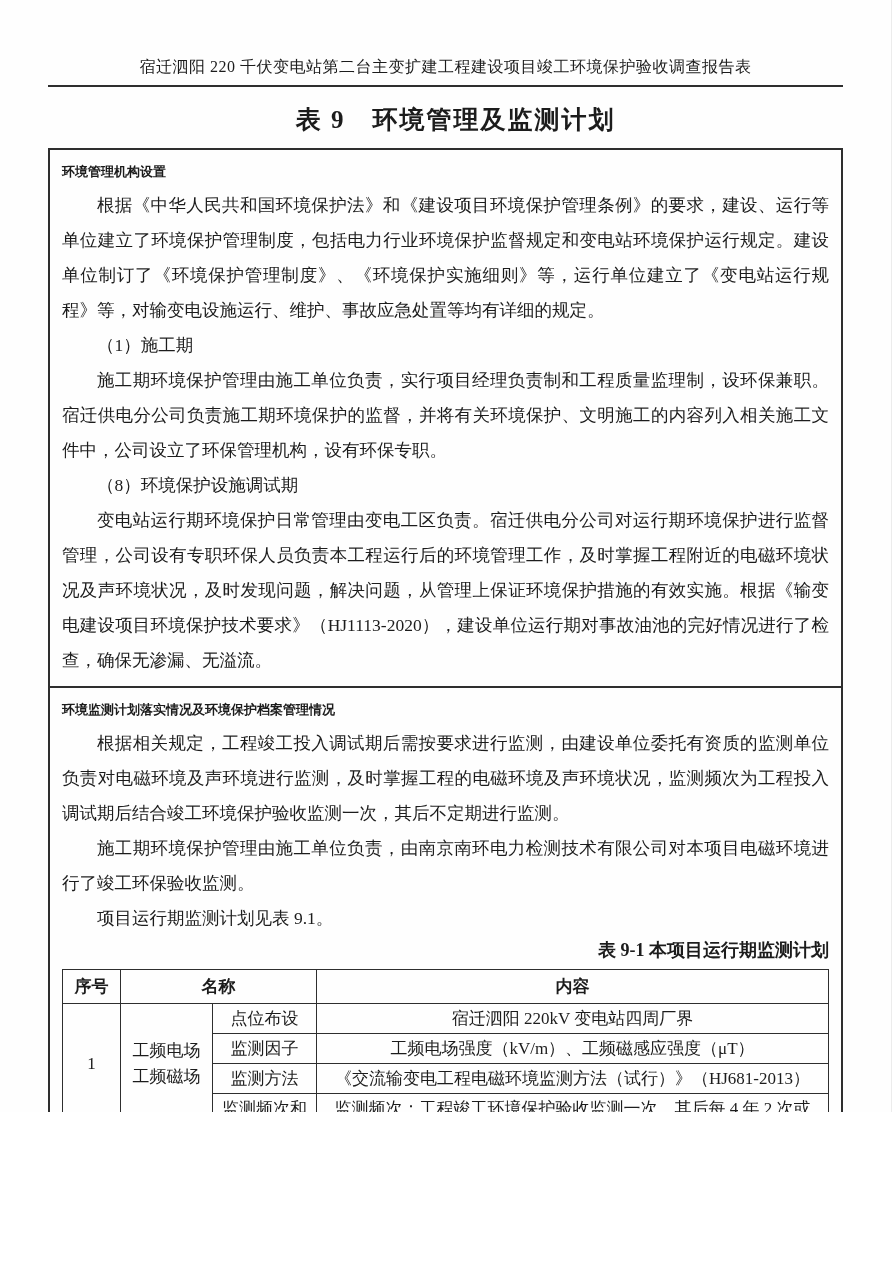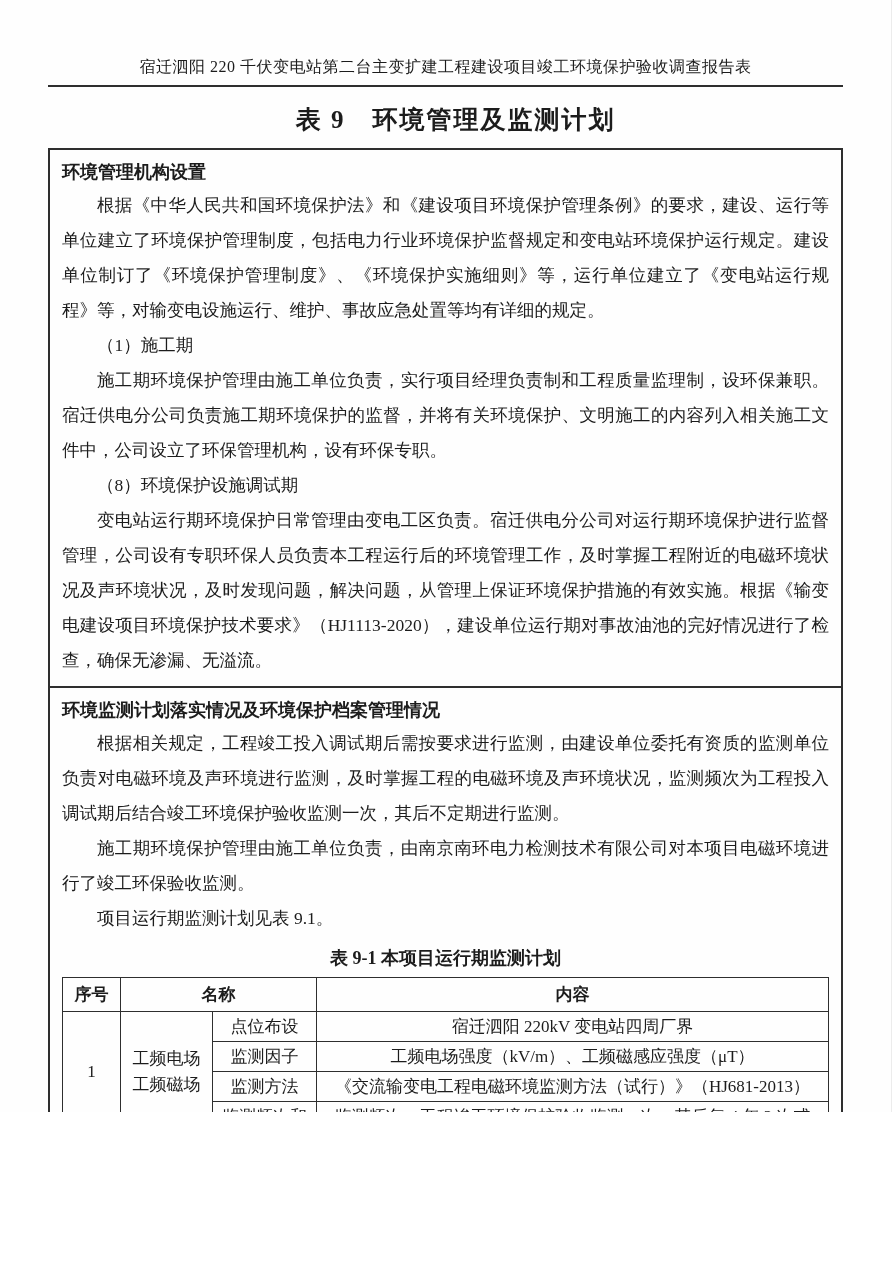--- a/index.html
+++ b/index.html
@@ -45,34 +45,34 @@
     border: 2px solid #2e2e2e;
     background: #fefefe;
   }
   .block {
     padding: 6px 12px 8px;
   }
   .block + .block {
     border-top: 2px solid #2e2e2e;
   }
   .block-heading {
-    font-size: 18px;
+    font-size: 13px;
     font-weight: bold;
     line-height: 32px;
     text-align: left;
   }
   .block p {
     font-size: 17.5px;
     line-height: 35px;
     text-align: justify;
     text-indent: 2em;
   }
   .subtable-title {
-    margin-top: 8px;
-    text-align: center;
+    margin-top: 0;
+    text-align: right;
     font-size: 18px;
     font-weight: bold;
     line-height: 28px;
   }
   table.monitor-table {
     width: 100%;
     border-collapse: collapse;
     table-layout: fixed;
     margin-top: 5px;
     font-size: 17px;

